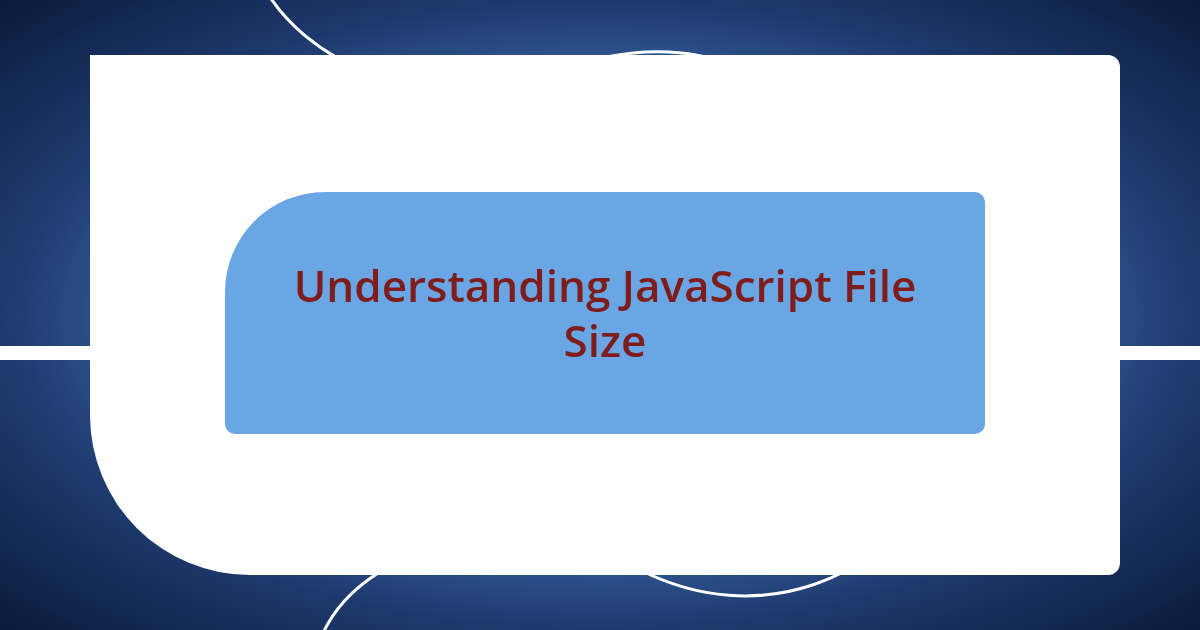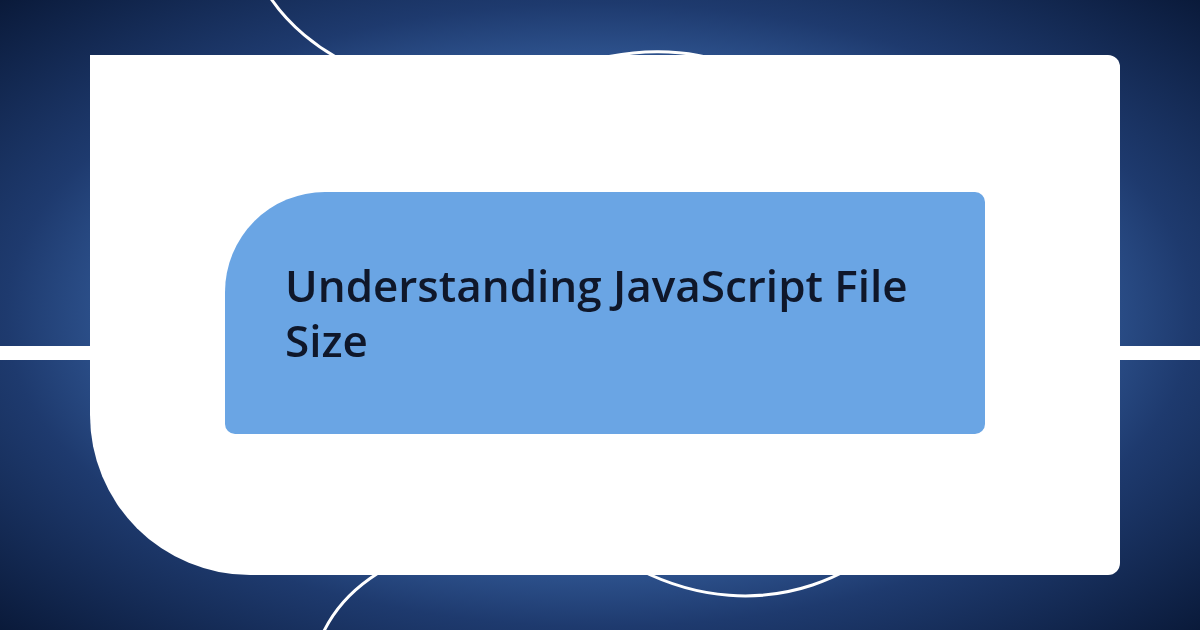--- a/index.html
+++ b/index.html
@@ -49,23 +49,24 @@
       height: 242px;
       background: #6aa5e4;
       border-radius: 100px 10px 10px 10px;
       z-index: 3;
       display: flex;
       align-items: center;
       justify-content: center;
       padding: 0 60px;
     }
     .title {
-      color: #0f172a;
+      color: #7f1d1d;
       font-size: 44px;
       font-weight: 600;
+      text-align: center;
       line-height: 1.25;
     }
     .wavy-svg {
       position: absolute;
       z-index: 4;
       pointer-events: none;
     }
   </style>
 </head>
 <body>

